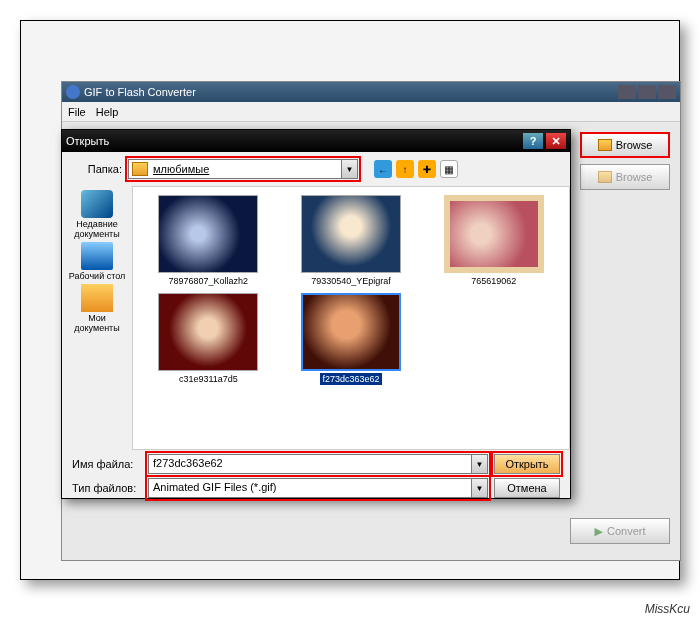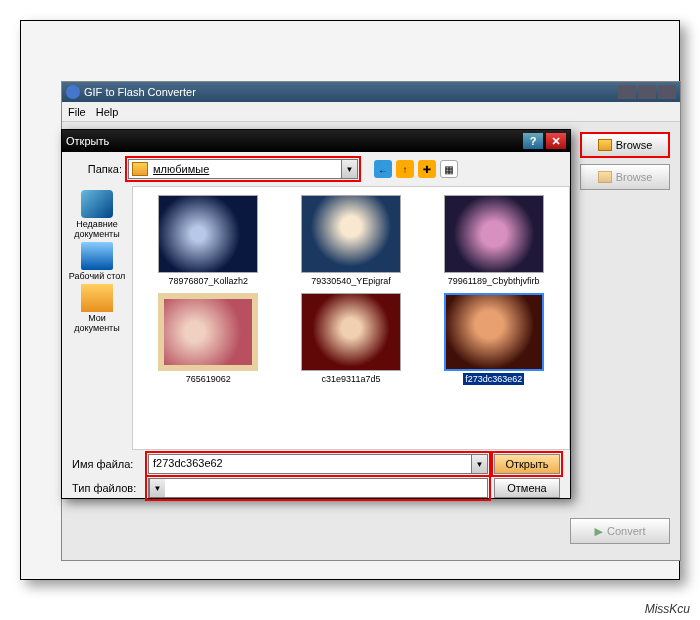--- a/index.html
+++ b/index.html
@@ -161,24 +161,20 @@
       <div class="file-grid">
         <div class="thumb">
           <div class="img t1"></div>
           <span class="cap">78976807_Kollazh2</span>
         </div>
         <div class="thumb">
           <div class="img t2"></div>
           <span class="cap">79330540_YEpigraf</span>
         </div>
         <div class="thumb">
-          <div class="img t3"></div>
-          <span class="cap">79961189_Cbybthjvfirb</span>
-        </div>
-        <div class="thumb">
           <div class="img t4"></div>
           <span class="cap">765619062</span>
         </div>
         <div class="thumb">
           <div class="img t5"></div>
           <span class="cap">c31e9311a7d5</span>
         </div>
         <div class="thumb">
           <div class="img t6 sel"></div>
           <span class="cap sel">f273dc363e62</span>
@@ -191,20 +187,21 @@
         <span class="blbl">Имя файла:</span>
         <div class="combo hl-red">
           <div class="ctxt">f273dc363e62</div>
           <div class="cdrop">▼</div>
         </div>
         <button class="dlg-btn primary hl-red">Открыть</button>
       </div>
       <div class="brow">
         <span class="blbl">Тип файлов:</span>
         <div class="combo hl-red">
+          <div class="ctxt">Animated GIF Files (*.gif)</div>
           <div class="cdrop">▼</div>
         </div>
         <button class="dlg-btn">Отмена</button>
       </div>
     </div>
   </div>
 
 </div>
 
 <div class="watermark">MissKcu</div>

